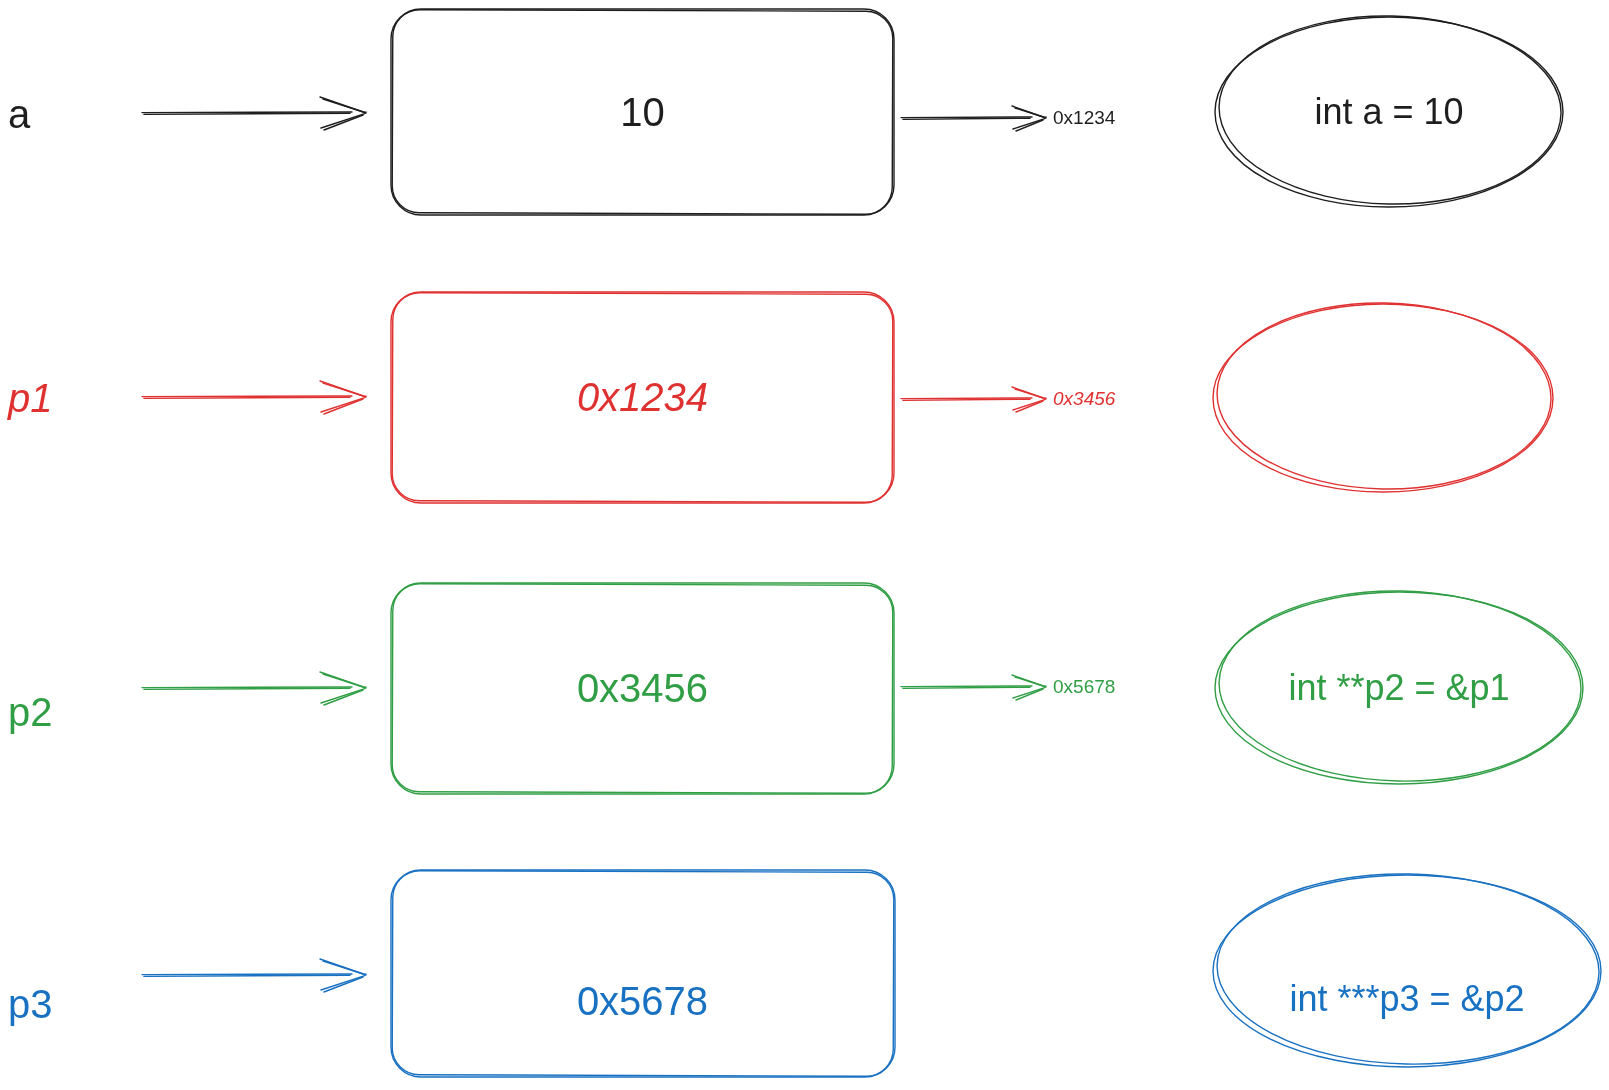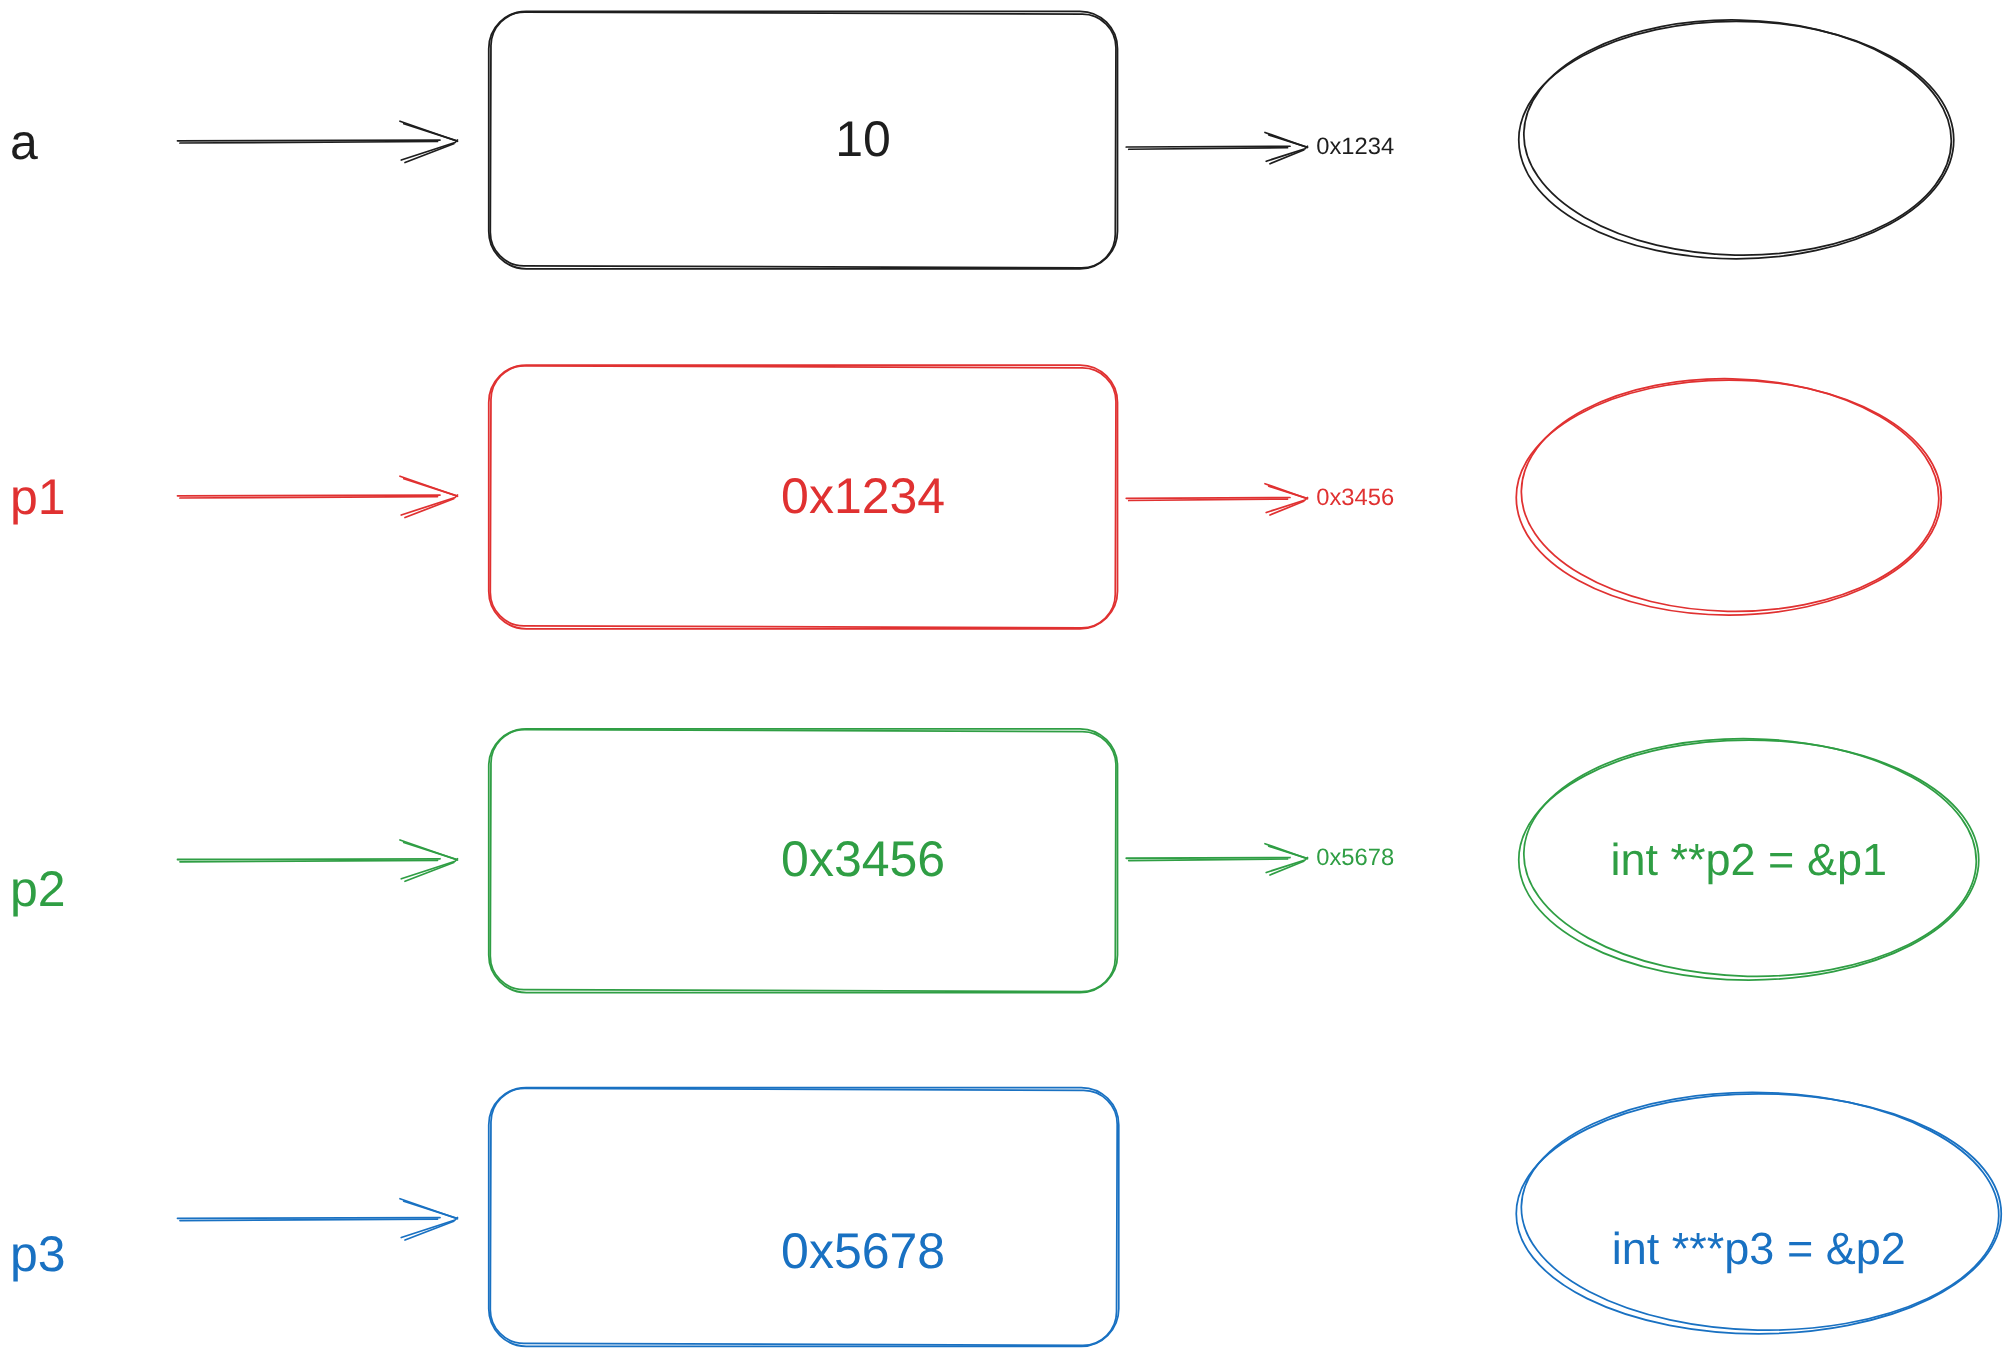--- a/index.html
+++ b/index.html
@@ -15,28 +15,27 @@
     fill:none;
     stroke-width:1.4;
     stroke-linecap:round;
   }
   .txt{position:absolute;white-space:nowrap;}
   .var-label{left:8px;font-size:40px;line-height:44px;}
   .box-value{
     left:391px;width:503px;
     display:flex;align-items:center;justify-content:center;
     font-size:40px;
-    padding-left:48px;
   }
   .addr{left:1053px;font-size:19px;line-height:24px;}
   .ell-label{
     display:flex;align-items:center;justify-content:center;
     font-size:36px;
   }
-  .c0{color:var(--c0);} .c1{color:var(--c1);} .c2{color:var(--c2);} .c3{color:var(--c3);margin-top:28px;}
+  .c0{color:var(--c0);} .c1{color:var(--c1);font-style:italic;} .c2{color:var(--c2);} .c3{color:var(--c3);margin-top:28px;}
 </style>
 </head>
 <body>
 
 <div class="canvas">
 
   <svg id="strokes" width="1609" height="1090" viewBox="0 0 1609 1090">
       <g stroke="#1e1e1e">
         <path d="M142 112.6 L352 112"></path>
         <path d="M144 114.4 L350 113.2"></path>
@@ -101,20 +100,21 @@
         <rect x="391" y="870" width="504" height="207" rx="30"></rect>
         <rect x="392.5" y="871.5" width="501" height="204" rx="27" transform="rotate(0.2 643 973.5)"></rect>
         <ellipse cx="1407" cy="971" rx="194" ry="96"></ellipse>
         <ellipse cx="1408" cy="969" rx="191" ry="95" transform="rotate(1.2 1407 971)"></ellipse>
       </g>
     </svg>
 
   <div class="txt var-label c0" style="top:92px">a</div>
   <div class="txt box-value c0" style="top:9px;height:206px">10</div>
   <div class="txt addr c0" style="top:106px">0x1234</div>
+  <div class="txt ell-label c0" style="left:1215px;top:17px;width:348px;height:190px">int a = 10</div>
 
   <div class="txt var-label c1" style="top:376px">p1</div>
   <div class="txt box-value c1" style="top:292px;height:211px">0x1234</div>
   <div class="txt addr c1" style="top:387px">0x3456</div>
 
   <div class="txt var-label c2" style="top:690px">p2</div>
   <div class="txt box-value c2" style="top:583px;height:211px">0x3456</div>
   <div class="txt addr c2" style="top:675px">0x5678</div>
   <div class="txt ell-label c2" style="left:1215px;top:592px;width:368px;height:192px">int **p2 = &amp;p1</div>
 

